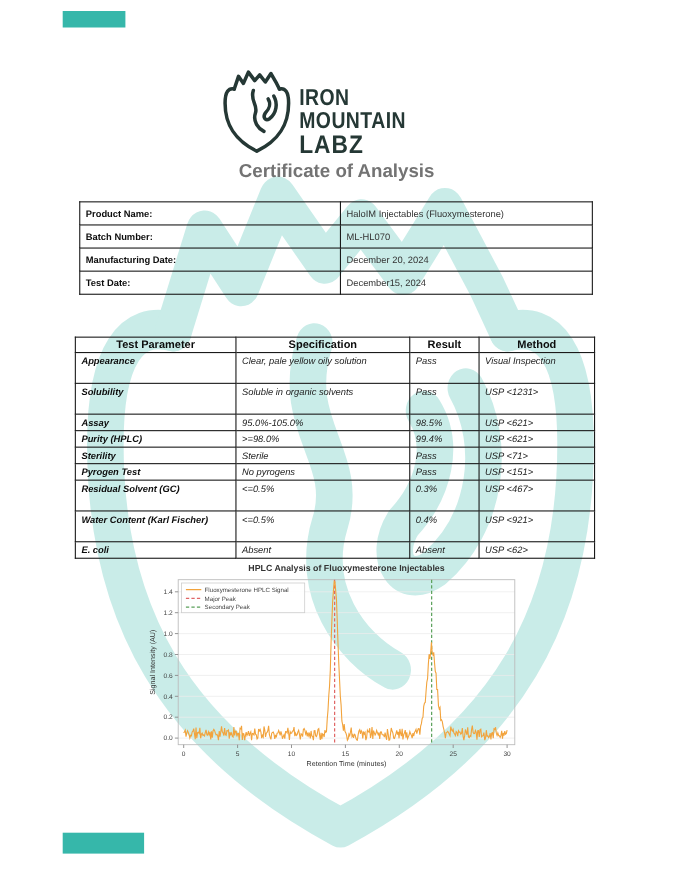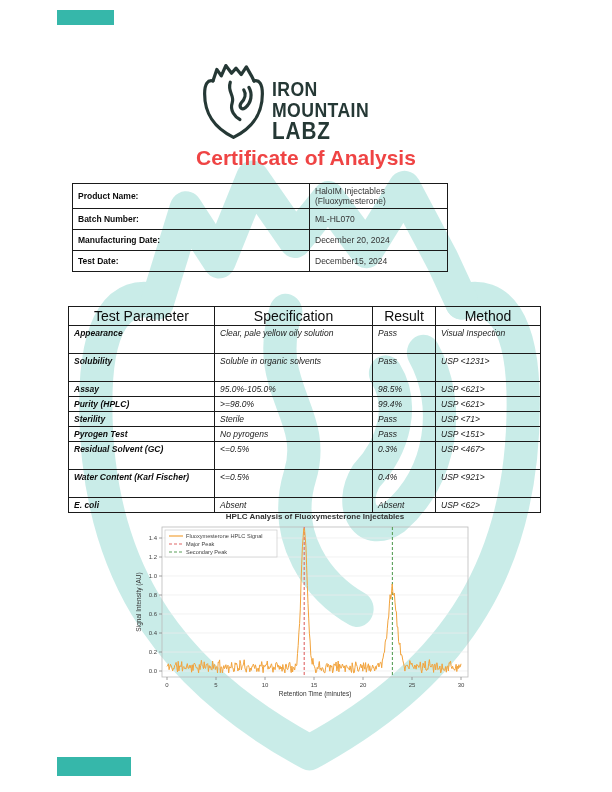--- a/index.html
+++ b/index.html
@@ -14,32 +14,32 @@
   .accent-bar.bottom { left:57px; top:757px; width:74px; height:19px; }
 
   .logo-mark { position:absolute; left:199px; top:63px; width:69px; height:77px; }
   .logo-text { position:absolute; left:272px; top:79px; color:#253835; line-height:0.98; }
   .logo-text .l1, .logo-text .l2 { font-size:21px; font-weight:700; letter-spacing:0.5px;
        transform:scaleX(0.84); transform-origin:left center; white-space:nowrap; }
   .logo-text .l3 { font-size:23px; font-weight:800; letter-spacing:1px;
        transform:scaleX(0.9); transform-origin:left center; white-space:nowrap; }
 
   .doc-title { position:absolute; left:0; top:146px; width:100%; text-align:center;
-       font-size:21px; font-weight:700; color:#ef4444; }
+       font-size:17px; font-weight:700; color:#737373; }
 
   table { border-collapse:collapse; table-layout:fixed; }
   td, th { border:1px solid #1a1a1a; font-size:8.5px; padding:2px 5px; vertical-align:top; color:#111; }
 
-  .info-table { position:absolute; left:72px; top:183px; width:376px; }
+  .info-table { position:absolute; left:72px; top:183px; width:467px; }
   .info-table td { height:21px; vertical-align:middle; }
   .info-table td.lbl { font-weight:700; width:237px; color:#0c0c0c; }
   .info-table td.val { color:#333; }
 
   .results-table { position:absolute; left:68px; top:306px; width:472px; }
-  .results-table th { height:13px; text-align:center; font-weight:400; font-size:14px;
+  .results-table th { height:13px; text-align:center; font-weight:700; font-size:10px;
        vertical-align:middle; padding:1px 2px; color:#0c0c0c; }
   .results-table td { color:#222;font-style:italic; }
   .results-table td.param { font-weight:700; color:#0c0c0c; }
   .results-table tr.short td { height:13px; }
   .results-table tr.tall td { height:28px; }
 
   .chart-wrap { position:absolute; left:128px; top:494px; width:380px; height:200px;margin-top:15px; }
   .chart-wrap svg { display:block; }
 </style>
 </head>

